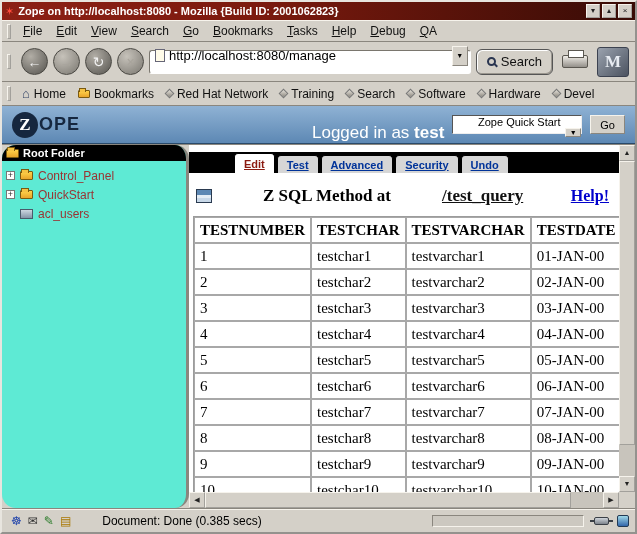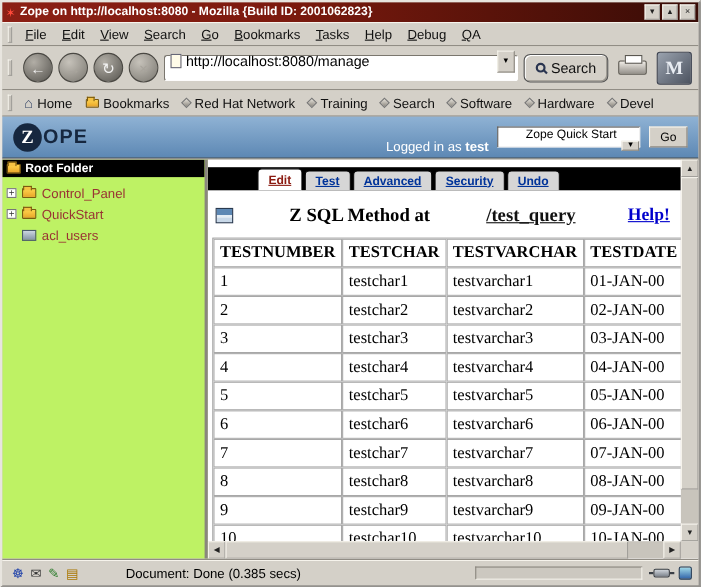--- a/index.html
+++ b/index.html
@@ -72,31 +72,31 @@
     border:1px solid #777; flex:0 0 7px; }
 
   
   .zope-header { height:38px; flex:0 0 38px; background:linear-gradient(#8fb2d4, var(--zope-blue));
     border-bottom:1px solid #2a4a6a; display:flex; align-items:center; padding:0 10px; gap:8px; }
   .zope-logo { display:flex; align-items:center; gap:1px; }
   .zope-z { width:26px; height:26px; border-radius:50%; background:#16273f; color:#fff;
     font-family:"Liberation Serif",serif; font-weight:bold; font-size:17px; display:grid; place-items:center; }
   .zope-rest { color:#16273f; font-weight:bold; font-size:18px; letter-spacing:1px; }
   .zope-right { margin-left:auto; display:flex; align-items:center; gap:8px; }
-  .logged-in { color:#fff; font-size:12px;margin-top:16px; }
+  .logged-in { color:#fff; font-size:17px;margin-top:16px; }
   .logged-in b { font-weight:bold; }
   .fake-select { width:130px; height:19px; background:#fff; display:flex; align-items:center;
     border:1px solid; border-color:#555 #eee #eee #555; font-size:11px; padding-left:4px; color:#000;flex-direction:column; }
   .select-arrow { margin-left:auto; width:16px; height:17px; background:var(--chrome); font-size:7px;
     display:grid; place-items:center; }
   .go-btn { height:19px; padding:0 9px; background:var(--chrome); font-size:11px; display:grid; place-items:center; }
 
   
   .bodyarea { flex:1; display:flex; overflow:hidden; border-top:1px solid var(--chrome-dark); }
-  .sidebar { width:187px; flex:0 0 187px; background:#bef264; border-right:3px solid var(--chrome-dark); overflow:hidden; }
+  .sidebar { width:187px; flex:0 0 187px; background:#5eead4; border-right:3px solid var(--chrome-dark); overflow:hidden;border-radius:14px; }
   .root-header { height:16px; background:#000; color:#fff; display:flex; align-items:center; gap:4px;
     padding:0 4px; font-size:11px; font-weight:bold; }
   .folder-icon { width:13px; height:9px; background:linear-gradient(#ffd24a,#e8a52a); border:1px solid #7a5a10;
     border-radius:1px; position:relative; flex:0 0 13px; }
   .folder-icon::before { content:''; position:absolute; top:-3px; left:0; width:6px; height:3px;
     background:#f5c243; border:1px solid #7a5a10; border-bottom:none; }
   .tree { padding:5px 2px 2px 4px; font-size:12px; }
   .tree-row { display:flex; align-items:center; gap:5px; height:19px; }
   .tree-indent { width:9px; flex:0 0 9px; }
   .plus-box { width:9px; height:9px; flex:0 0 9px; border:1px solid #777; background:#fff; font-size:9px;
@@ -146,21 +146,21 @@
   .hthumb { position:absolute; top:0; left:0; height:16px; width:92%; background:var(--chrome);
     border:1px outset var(--chrome-light); }
   .scroll-corner { position:absolute; right:0; bottom:0; width:16px; height:16px; background:var(--chrome); }
 
   
   .statusbar { height:24px; flex:0 0 24px; background:var(--chrome); border-top:1px solid var(--chrome-dark);
     box-shadow:inset 0 1px 0 var(--chrome-light); display:flex; align-items:center; padding:0 6px; }
   .comp-icon { font-size:12px; padding:0 3px; line-height:1; }
   .comp-icon.nav { color:#2244aa; } .comp-icon.mail { color:#333; }
   .comp-icon.comp { color:#227722; } .comp-icon.ab { color:#aa7700; }
-  .status-text { font-size:12px; color:#000; margin-left:40px; white-space:nowrap; }
+  .status-text { font-size:12px; color:#000; margin-left:28px; white-space:nowrap; }
   .progress-track { margin-left:auto; width:152px; height:12px; background:#ccc8c0;
     border:1px solid; border-color:var(--chrome-dark) var(--chrome-light) var(--chrome-light) var(--chrome-dark); }
   .plug-icon { width:15px; height:8px; margin:0 8px 0 10px; background:linear-gradient(#cfd4da,#7d838c);
     border:1px solid #3a3f46; border-radius:2px; position:relative; }
   .plug-icon::before, .plug-icon::after { content:''; position:absolute; top:2px; width:4px; height:2px; background:#3a3f46; }
   .plug-icon::before { left:-5px; } .plug-icon::after { right:-5px; }
   .secure-icon { width:12px; height:12px; background:linear-gradient(#9fd8e8,#3366aa); border:1px solid #223a55; border-radius:2px; }
 </style>
 </head>
 <body>

